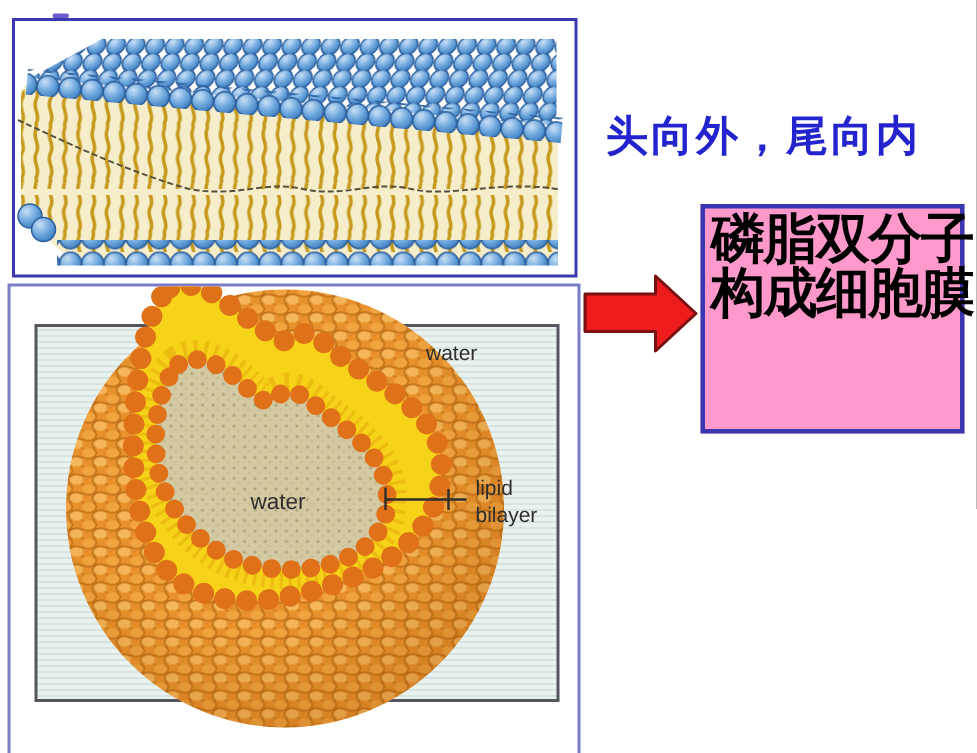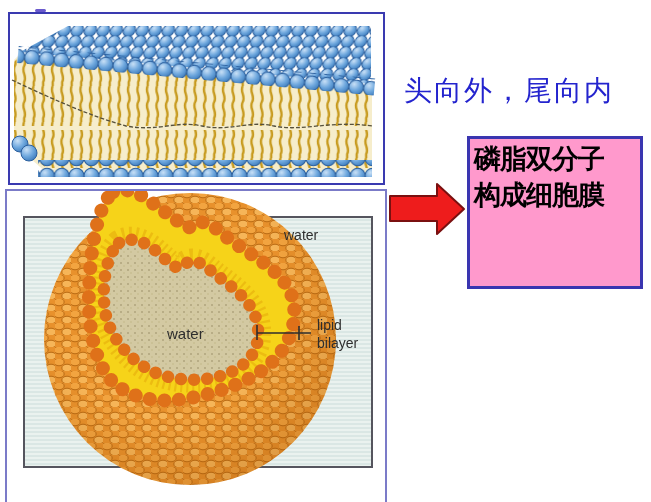--- a/index.html
+++ b/index.html
@@ -6,28 +6,28 @@
   .slide{
     position:relative;width:651px;height:502px;background:#FFFFFF;
     overflow:hidden;font-family:"Liberation Sans","DejaVu Sans",sans-serif;
   }
   .purple-dash{position:absolute;left:35px;top:9px;width:11px;height:3px;background:#6A5ACD;border-radius:2px;}
   .figure-frame{position:absolute;background:#FFFFFF;box-sizing:border-box;}
   .top-frame{left:8px;top:12px;width:377px;height:173px;border:2px solid #3A3AB0;}
   .bottom-frame{left:5px;top:189px;width:382px;height:349px;border:2px solid #7B7BC8;}
   .annotation{
     position:absolute;left:404px;top:72px;width:240px;
-    font-weight:normal;font-size:28px;letter-spacing:2px;color:#2424CE;
+    font-weight:bold;font-size:28px;letter-spacing:2px;color:#2424CE;
     font-family:"Liberation Sans","DejaVu Sans",sans-serif;
   }
   .arrow-wrap{position:absolute;left:388px;top:180px;width:80px;height:58px;}
   .conclusion-box{
     position:absolute;left:467px;top:136px;width:176px;height:153px;
     background:#FF99CC;border:3px solid #3A35B0;box-sizing:border-box;
-    color:#000;font-weight:bold;font-size:27px;line-height:36px;
+    color:#000;font-weight:bold;font-size:36px;line-height:36px;
     letter-spacing:-1px;padding:2px 0 0 4px;white-space:nowrap;
   }
   .fig-label{font-family:"Liberation Sans","DejaVu Sans",sans-serif;fill:#2E2E2E;}
 </style>
 </head>
 <body>
 
 <div class="slide">
 
   <div class="purple-dash"></div>

